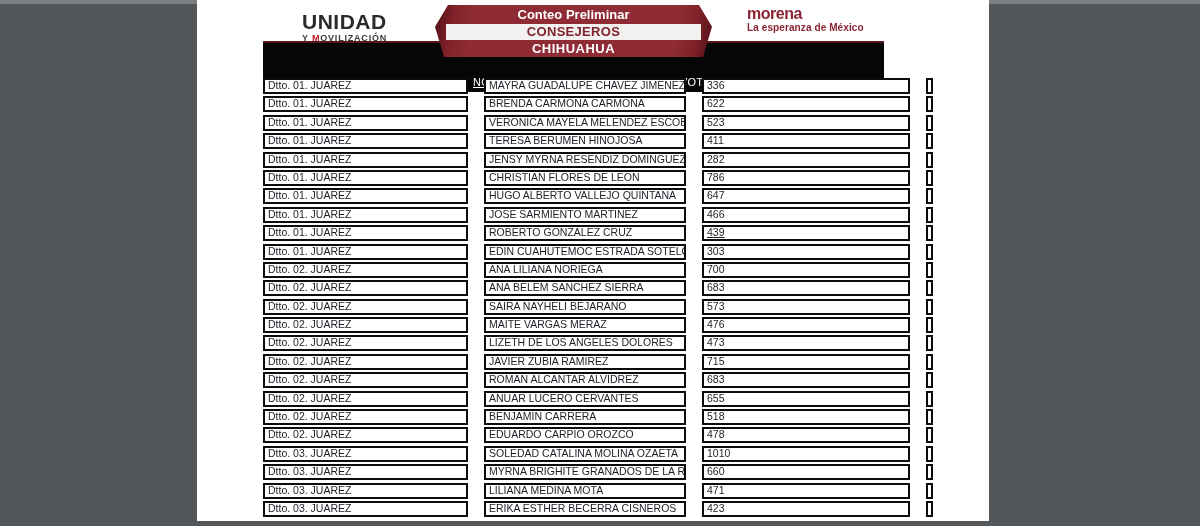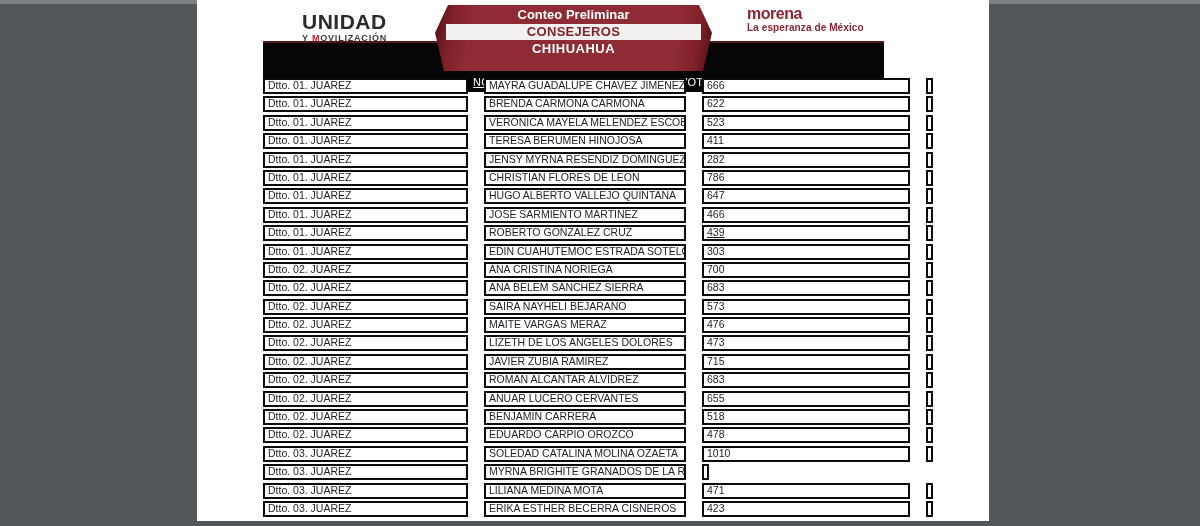--- a/index.html
+++ b/index.html
@@ -44,21 +44,21 @@
   }
   .morena-word {
     font-size: 16px; font-weight: 700; letter-spacing: -0.5px;
   }
   .morena-tagline {
     font-size: 10px; font-weight: 700; margin-top: 1px; letter-spacing: 0.1px;
   }
   
   .banner {
     position: absolute; left: 238px; top: 5px;
-    width: 277px; height: 66px;
+    width: 277px; height: 52px;
     z-index: 3;
     background: linear-gradient(100deg, #4e0f15 0%, #812129 7%, #8e2b34 14%, #8e2b34 86%, #812129 93%, #4e0f15 100%);
     clip-path: polygon(13px 0%, calc(100% - 13px) 0%, 100% 42%, calc(100% - 9px) 100%, 9px 100%, 0% 42%);
     text-align: center;
   }
   .banner-line1 {
     height: 19px; line-height: 19px;
     color: #ffffff; font-size: 13px; font-weight: 700;
   }
   .banner-line2 {
@@ -136,21 +136,21 @@
   <div class="black-bar">
     <span class="col-label c1">DISTRITO</span>
     <span class="col-label c2">NOMBRE</span>
     <span class="col-label c3">VOTOS</span>
   </div>
 
   <div class="rows">
       <div class="row">
     <div class="cell distrito">Dtto. 01. JUAREZ</div>
     <div class="cell nombre">MAYRA GUADALUPE CHAVEZ JIMENEZ</div>
-    <div class="cell votos"><span>666</span></div>
+    <div class="cell votos"><span>336</span></div>
     <div class="cell spacer"></div>
   </div>
       <div class="row">
     <div class="cell distrito">Dtto. 01. JUAREZ</div>
     <div class="cell nombre">BRENDA CARMONA CARMONA</div>
     <div class="cell votos"><span>622</span></div>
     <div class="cell spacer"></div>
   </div>
       <div class="row">
     <div class="cell distrito">Dtto. 01. JUAREZ</div>
@@ -195,21 +195,21 @@
     <div class="cell spacer"></div>
   </div>
       <div class="row">
     <div class="cell distrito">Dtto. 01. JUAREZ</div>
     <div class="cell nombre">EDIN CUAHUTEMOC ESTRADA SOTELO</div>
     <div class="cell votos"><span>303</span></div>
     <div class="cell spacer"></div>
   </div>
       <div class="row">
     <div class="cell distrito">Dtto. 02. JUAREZ</div>
-    <div class="cell nombre">ANA CRISTINA NORIEGA</div>
+    <div class="cell nombre">ANA LILIANA NORIEGA</div>
     <div class="cell votos"><span>700</span></div>
     <div class="cell spacer"></div>
   </div>
       <div class="row">
     <div class="cell distrito">Dtto. 02. JUAREZ</div>
     <div class="cell nombre">ANA BELEM SANCHEZ SIERRA</div>
     <div class="cell votos"><span>683</span></div>
     <div class="cell spacer"></div>
   </div>
       <div class="row">
@@ -262,20 +262,21 @@
   </div>
       <div class="row">
     <div class="cell distrito">Dtto. 03. JUAREZ</div>
     <div class="cell nombre">SOLEDAD CATALINA MOLINA OZAETA</div>
     <div class="cell votos"><span>1010</span></div>
     <div class="cell spacer"></div>
   </div>
       <div class="row">
     <div class="cell distrito">Dtto. 03. JUAREZ</div>
     <div class="cell nombre">MYRNA BRIGHITE GRANADOS DE LA ROSA</div>
+    <div class="cell votos"><span>660</span></div>
     <div class="cell spacer"></div>
   </div>
       <div class="row">
     <div class="cell distrito">Dtto. 03. JUAREZ</div>
     <div class="cell nombre">LILIANA MEDINA MOTA</div>
     <div class="cell votos"><span>471</span></div>
     <div class="cell spacer"></div>
   </div>
       <div class="row">
     <div class="cell distrito">Dtto. 03. JUAREZ</div>

